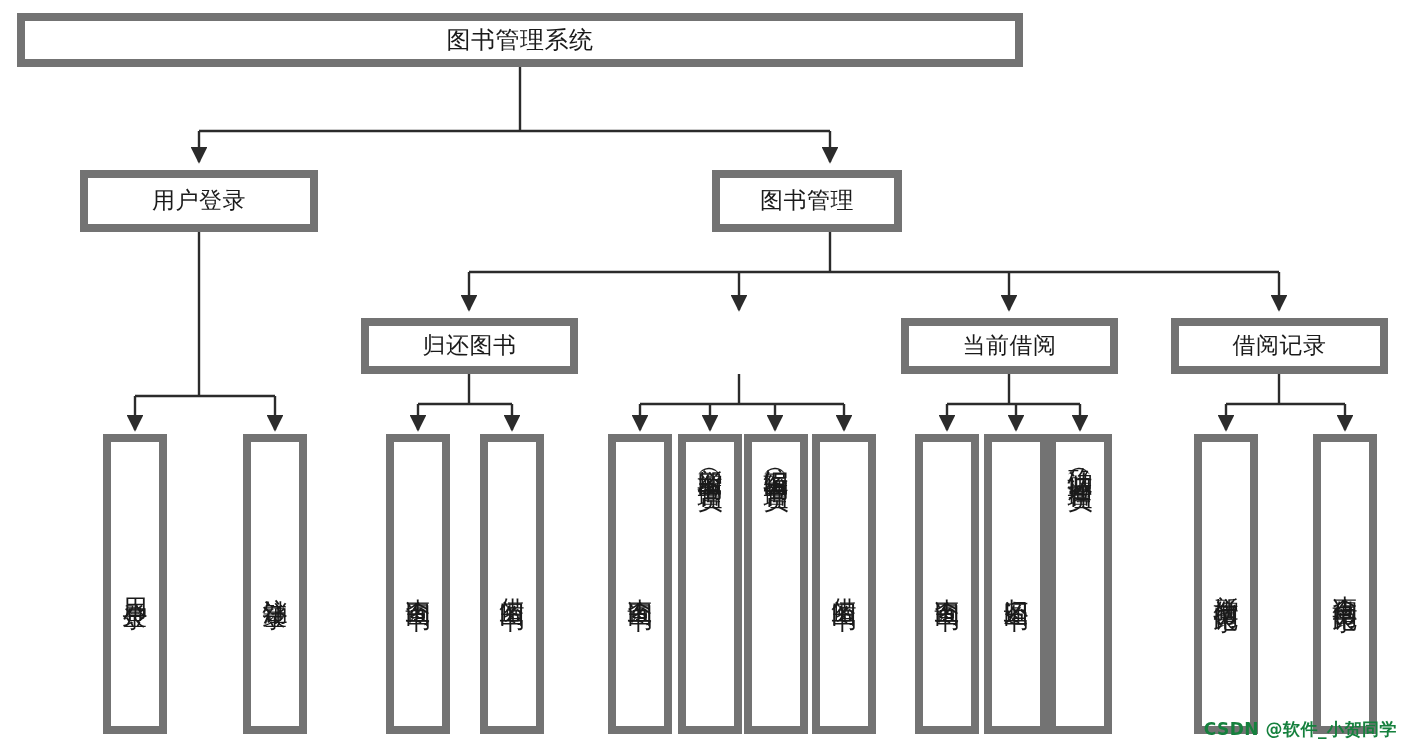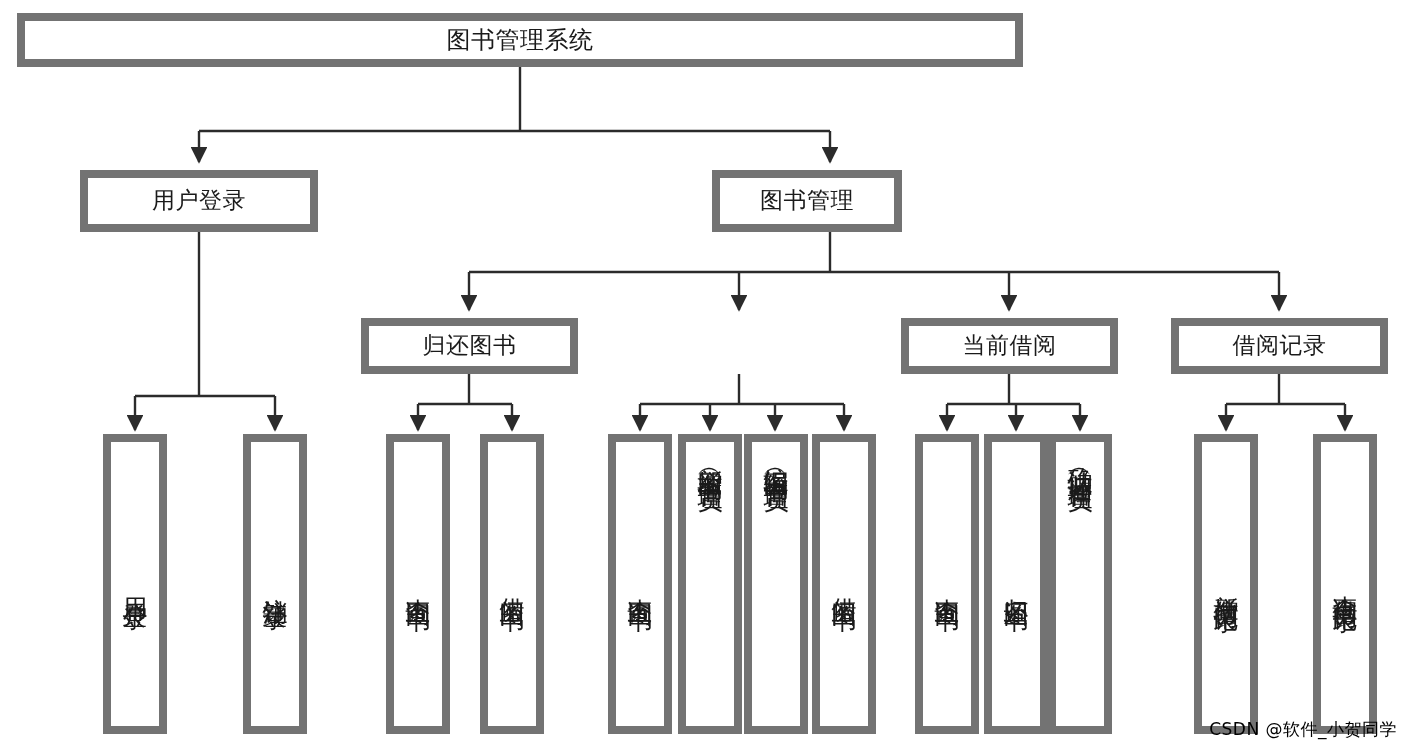--- a/index.html
+++ b/index.html
@@ -66,23 +66,24 @@
   
   .node.vert.center {
     align-items: center;
     padding-top: 0;
   }
   #watermark {
     position: absolute;
     right: 8px;
     bottom: 6px;
     font-size: 17px;
-    color: #000000;
+    color: #15803d;
     white-space: nowrap;
     letter-spacing: 0.5px;
+    font-weight: bold;
   }
 </style>
 </head>
 <body>
 
 <div id="canvas">
 
   <svg id="edges" viewBox="0 0 1405 747" xmlns="http://www.w3.org/2000/svg">
     <defs>
       <marker id="arrow" viewBox="0 0 10 10" refX="9" refY="5" markerWidth="7" markerHeight="7" orient="auto-start-reverse">

